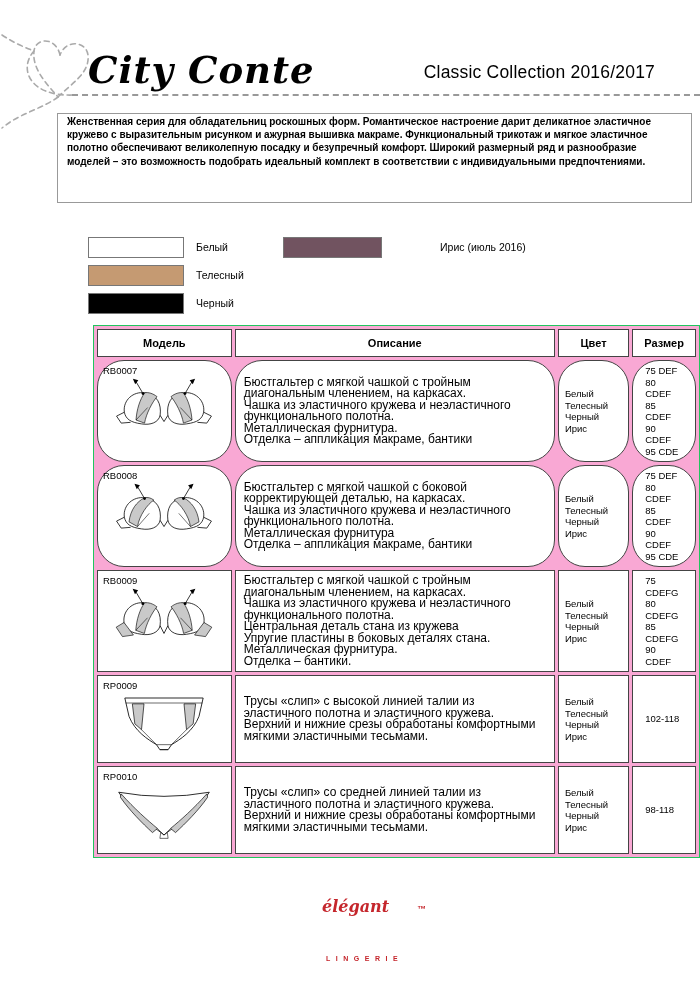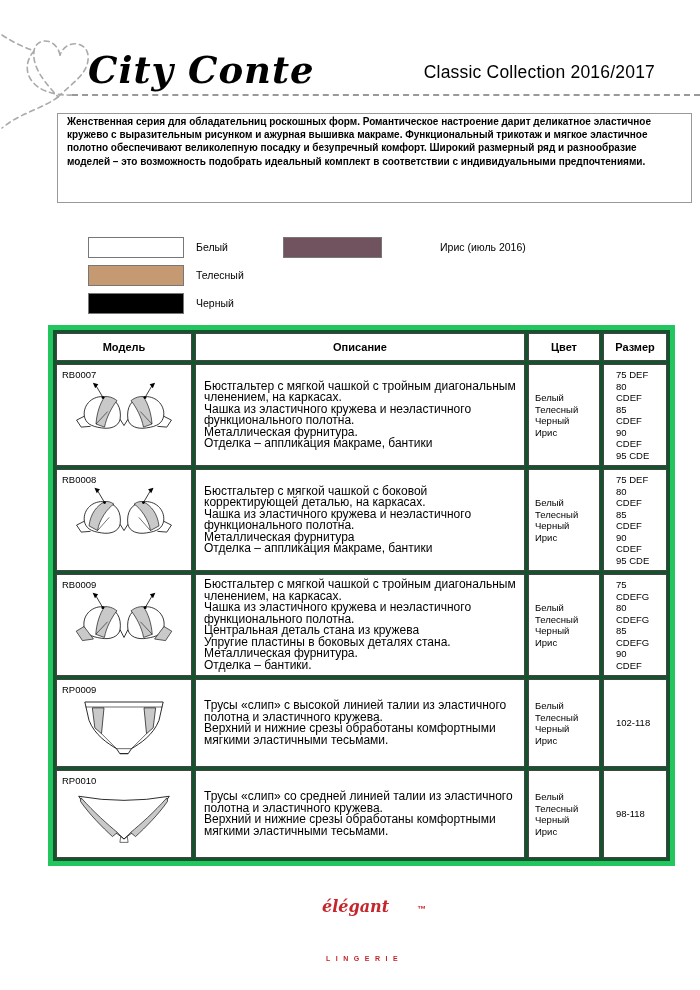--- a/index.html
+++ b/index.html
@@ -32,32 +32,32 @@
   }
 
   
   .swatch { position:absolute; height:21px; border:1px solid #777; box-sizing:border-box; }
   .swatch-label { position:absolute; font-size:10.5px; line-height:13px; }
 
   
   .catalog { position:absolute; left:48px; top:325px; }
   table.spec {
     border-collapse:separate; border-spacing:3px;
-    border:5px solid #22c55e; background:#14532d; table-layout:fixed;
+    border:1px solid #22c55e; background:#f9a8d4; table-layout:fixed;margin-left:45px;
   }
   table.spec th, table.spec td { border:1px solid #444; background:#fff; }
   table.spec th { height:24px; font-size:11px; font-weight:bold; text-align:center; }
   td.cell-model { position:relative; vertical-align:top; }
   .model-code { position:absolute; left:5px; top:4px; font-size:9.5px; }
   .sketch { margin:16px auto 4px auto; width:104px; text-align:center; }
   td.cell-desc { vertical-align:middle; padding:4px 8px; font-size:12px; line-height:11.5px; }
   td.cell-color { vertical-align:middle; padding:4px 6px; font-size:9.5px; line-height:11.5px; }
   td.cell-size { vertical-align:middle; padding:4px 12px; font-size:9.5px; line-height:11.5px; }
   .prelines { white-space:pre-line; }
-  .r1 td, .r2 td { height:80px; } .r3 td { height:88px; } .r4 td, .r5 td { height:78px; }
+  .r1 td, .r2 td { height:80px;border-radius:27px; } .r3 td { height:88px; } .r4 td, .r5 td { height:78px; }
 
   
   .logo { position:absolute; left:50%; top:898px; transform:translateX(-50%); color:#C5262C; width:160px; height:70px; }
   .logo-main {
     font-family:"DejaVu Serif", serif; font-weight:bold; font-size:48px;
     letter-spacing:-2px; line-height:48px; position:absolute; left:0; top:8px;
   }
   .logo-script {
     position:absolute; left:52px; top:-1px; font-family:"DejaVu Serif", serif;
     font-style:italic; font-weight:bold; font-size:16px;text-align:center;

